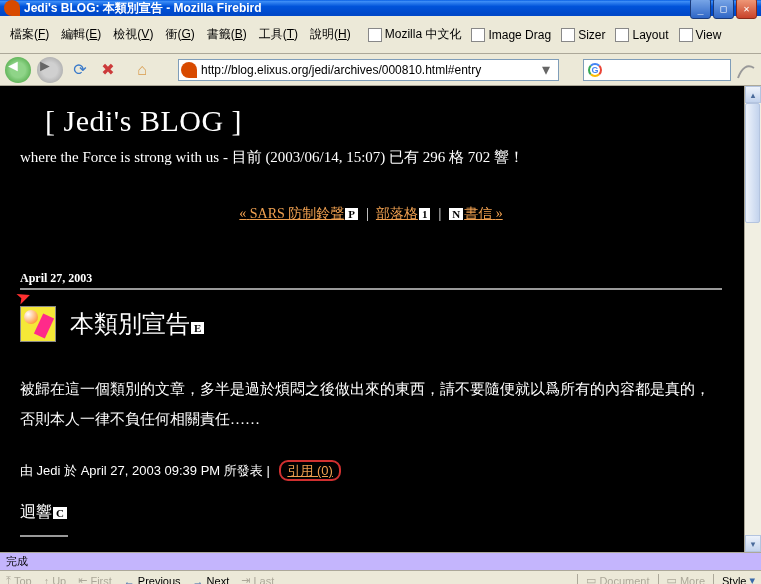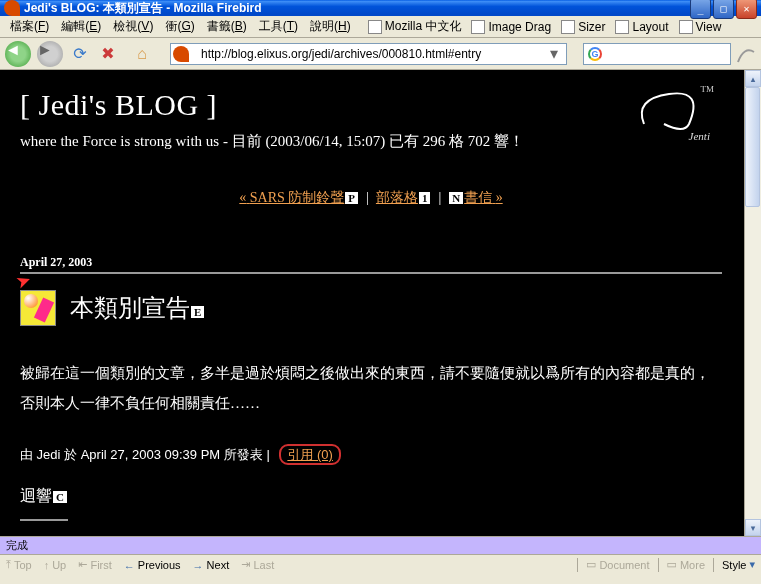--- a/index.html
+++ b/index.html
@@ -35,21 +35,21 @@
   border-radius: 3px;
   color: white;
   font-size: 10px;
   display: flex;
   align-items: center;
   justify-content: center;
   font-family: "Marlett", monospace;
 }
 .win-btn.close { background: linear-gradient(to bottom, #f09b7a, #c8432a); border-color: #8a2a1a; }
 .menubar {
-  height: 22px;
+  height: 38px;
   background: #ece9d8;
   display: flex;
   align-items: center;
   font-size: 12px;
   padding: 0 4px;
   border-bottom: 1px solid #aca899;
 }
 .menu-item {
   padding: 2px 6px;
   cursor: default;
@@ -100,22 +100,22 @@
 }
 .tool-icon { width: 24px; height: 24px; display: flex; align-items: center; justify-content: center; }
 .url-bar {
   flex: 1;
   height: 22px;
   border: 1px solid #7f9db9;
   background: white;
   display: flex;
   align-items: center;
   padding: 0 2px;
-  gap: 12px;
-  margin: 0 12px;
+  gap: 4px;
+  margin: 0 20px;
 }
 .url-icon { width: 16px; height: 16px; background: #d84a00; border-radius: 8px 8px 0 8px; }
 .url-text { flex: 1; font-size: 12px; font-family: Arial; }
 .url-drop { width: 14px; color: #666; }
 .search-box {
   width: 148px;
   height: 22px;
   border: 1px solid #7f9db9;
   background: white;
   display: flex;
@@ -176,20 +176,21 @@
   width: 15px;
   height: 120px;
   background: linear-gradient(to right, #eef3fb, #c3d3ed);
   border: 1px solid #b4c4df;
   border-radius: 2px;
 }
 .blog-title {
   font-size: 30px;
   font-family: Georgia, serif;
   letter-spacing: 0.5px;
+  margin-left: 25px;
 }
 .blog-subtitle {
   font-size: 15px;
   margin-top: 10px;
   font-family: Georgia, serif;
 }
 .nav-links {
   text-align: center;
   margin-top: 38px;
   font-size: 14px;
@@ -398,27 +399,20 @@
   </div>
   <div class="tool-tail">
     <svg class="throbber" viewBox="0 0 20 20">
         <path d="M2 18 Q8 2 18 8" fill="none" stroke="#999" stroke-width="2"></path>
       </svg>
   </div>
 </div>
 
 <div class="content-area">
   <div class="content-scroll">
-    <div class="logo-corner">
-      <svg viewBox="0 0 72 58" width="72" height="58">
-          <path d="M10 40 Q 0 15 35 10 Q 70 5 55 40 Q 50 50 30 40" fill="none" stroke="#fff" stroke-width="2"></path>
-        </svg>
-      <span class="logo-tm">TM</span>
-      <span class="logo-name">Jenti</span>
-    </div>
     <div class="blog-title"><span>[ </span><span>Jedi's BLOG</span><span> ]</span></div>
     <div class="blog-subtitle">where the Force is strong with us - 目前 (2003/06/14, 15:07) 已有 296 格 702 響！</div>
 
     <div class="nav-links">
       <a href="#"><span>«</span> <span>SARS 防制鈴聲</span></a><span class="inline-key">P</span>
       &nbsp;<span>|</span>&nbsp;
       <a href="#">部落格</a><span class="inline-key">1</span>
       &nbsp;<span>|</span>&nbsp;
       <span class="inline-key">N</span><a href="#"><span>書信</span> <span>»</span></a>
     </div>

